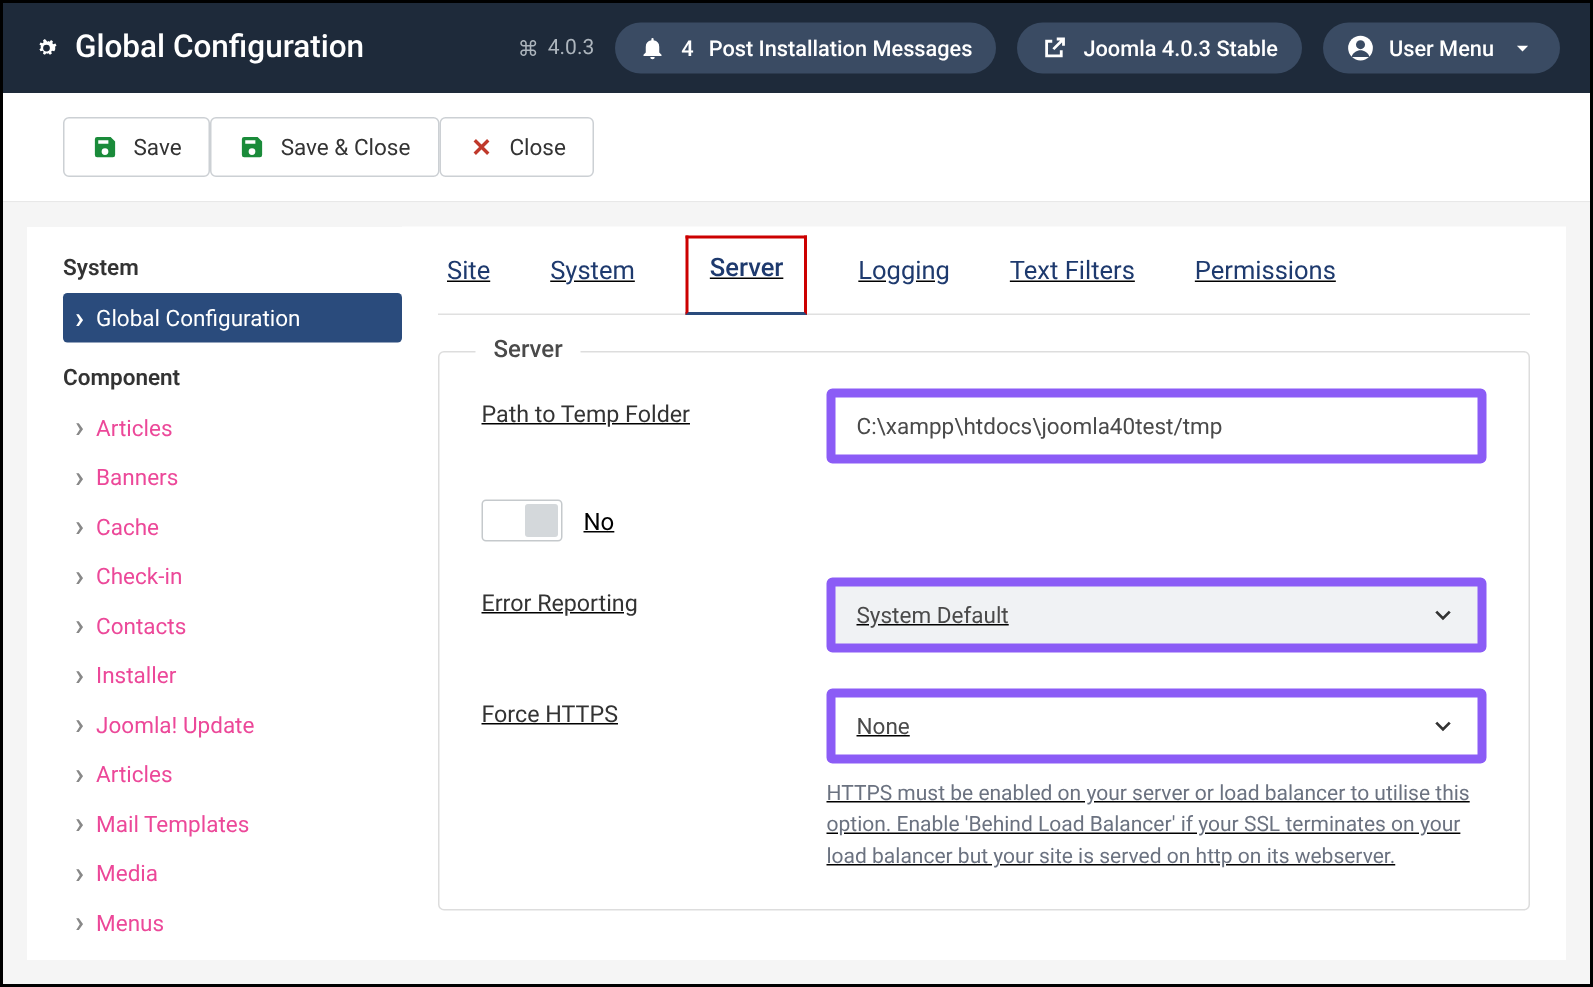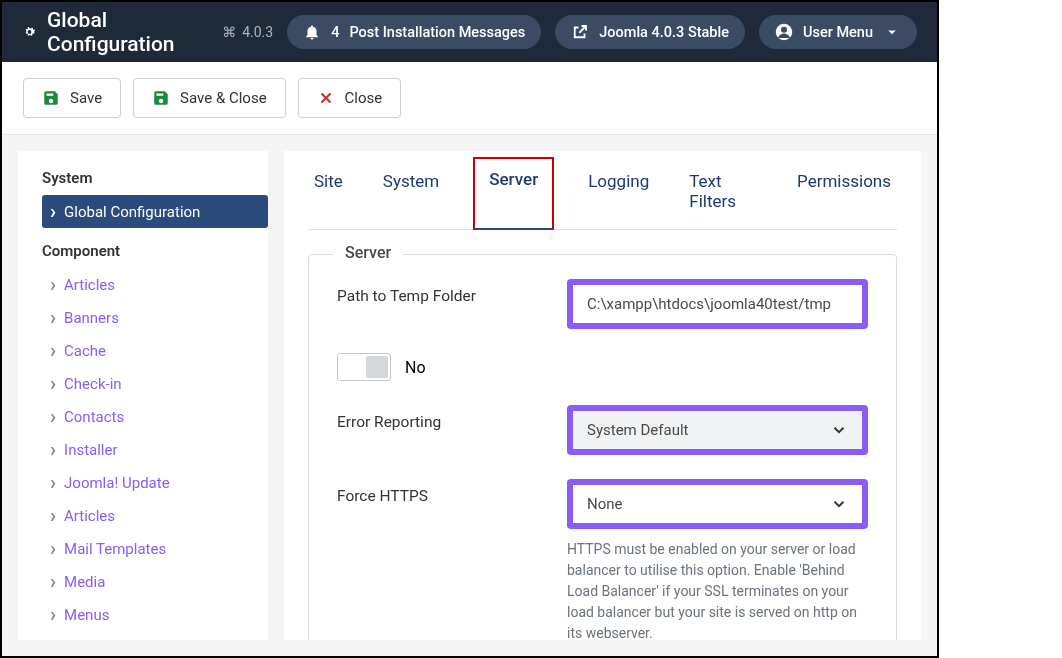--- a/index.html
+++ b/index.html
@@ -1,35 +1,35 @@
 <!DOCTYPE html>
 <html><head>
 <meta charset="utf-8">
 <style>
 * { margin:0; padding:0; box-sizing:border-box; font-family:-apple-system,BlinkMacSystemFont,"Segoe UI",Roboto,sans-serif; }
 body { background:#fff; }
-.frame { border:2px solid #000; width:939px; height:658px; overflow:hidden; display:flex; flex-direction:column; }
+.frame { border:2px solid #000; width:1062px; height:658px; overflow:hidden; display:flex; flex-direction:column; }
 
 .topbar { background:#1e2a3a; color:#fff; display:flex; align-items:center; height:60px; padding:0 20px; gap:14px; }
 .topbar-title { display:flex; align-items:center; gap:10px; font-size:21px; font-weight:500; flex:1; }
 .version { color:#adb5bd; font-size:14px; display:flex; align-items:center; gap:6px; }
 .pill { background:#3a4b63; border-radius:20px; padding:8px 16px; display:flex; align-items:center; gap:10px; font-size:14.5px; font-weight:500; cursor:pointer; }
 
-.toolbar { background:#fff; padding:16px 21px; display:flex; gap:12px; border-bottom:1px solid #e8e8e8; }
+.toolbar { background:#fff; padding:16px 40px; display:flex; border-bottom:1px solid #e8e8e8; }
 .btn { background:#fff; border:1px solid #ccd0d4; border-radius:4px; padding:10px 18px; display:flex; align-items:center; gap:10px; font-size:15px; cursor:pointer; color:#333; }
 .spacer { flex:1; }
 
-.content { display:flex; flex:1; background:#f5f5f5; padding:16px; gap:16px; overflow:hidden; }
+.content { display:flex; flex:1; background:#f5f5f5; padding:16px; gap:0; overflow:hidden; }
 .sidebar { background:#fff; width:250px; padding:18px 0 18px 24px; overflow-y:auto; }
 .sidebar h4 { font-size:15px; font-weight:600; color:#333; margin-bottom:8px; }
-.side-item { display:flex; align-items:center; gap:8px; padding:6px 8px; font-size:15px; color:#8b5cf6; cursor:pointer; border-radius:3px; }
+.side-item { display:flex; align-items:center; gap:8px; padding:6px 8px; font-size:15px; color:#ec4899; cursor:pointer; border-radius:3px; }
 .side-item.active { background:#2a4b7c; color:#fff; }
 .side-group { margin-bottom:14px; }
 
-.main { background:#fff; flex:1; padding:0 24px 24px 24px; overflow-y:auto; }
+.main { background:#fff; flex:1; padding:0 24px 24px 24px; overflow-y:auto;text-decoration:underline; }
 .tabs { display:flex; gap:28px; border-bottom:1px solid #e0e0e0; margin-bottom:24px; }
 .tab { padding:18px 4px 16px; font-size:17px; color:#1e3a6e; cursor:pointer; border:2px solid transparent; }
 .tab.active { border:2px solid #c00; border-bottom:2px solid #2a4b7c; color:#1e3a6e; font-weight:500; padding:10px 14px; margin-top:6px; margin-bottom:-1px; }
 
 .fieldset { border:1px solid #ddd; border-radius:4px; padding:24px 28px; position:relative; margin-top:8px; }
 .legend { position:absolute; top:-12px; left:24px; background:#fff; padding:0 12px; font-size:16px; color:#4a4a4a; font-weight:500; }
 .row { display:flex; align-items:flex-start; margin-bottom:24px; }
 .row-label { width:230px; font-size:15.5px; color:#333; padding-top:8px; }
 .row-ctrl { flex:1; }
 .input, .select { width:100%; border:6px solid #8b5cf6; border-radius:4px; padding:10px 14px; font-size:15px; color:#4a4a4a; background:#fff; }

